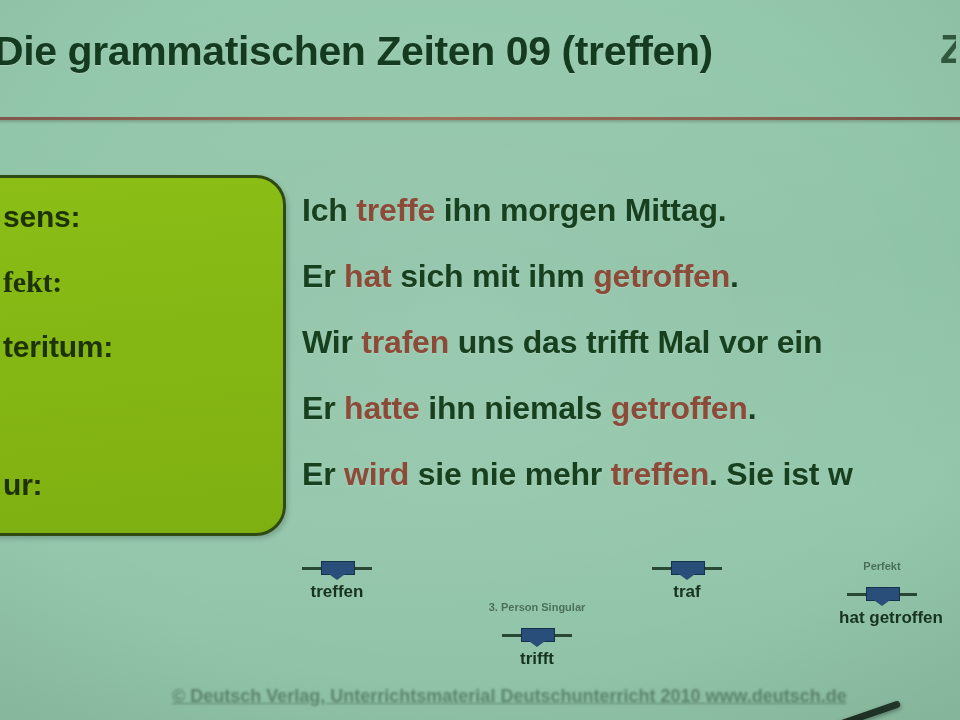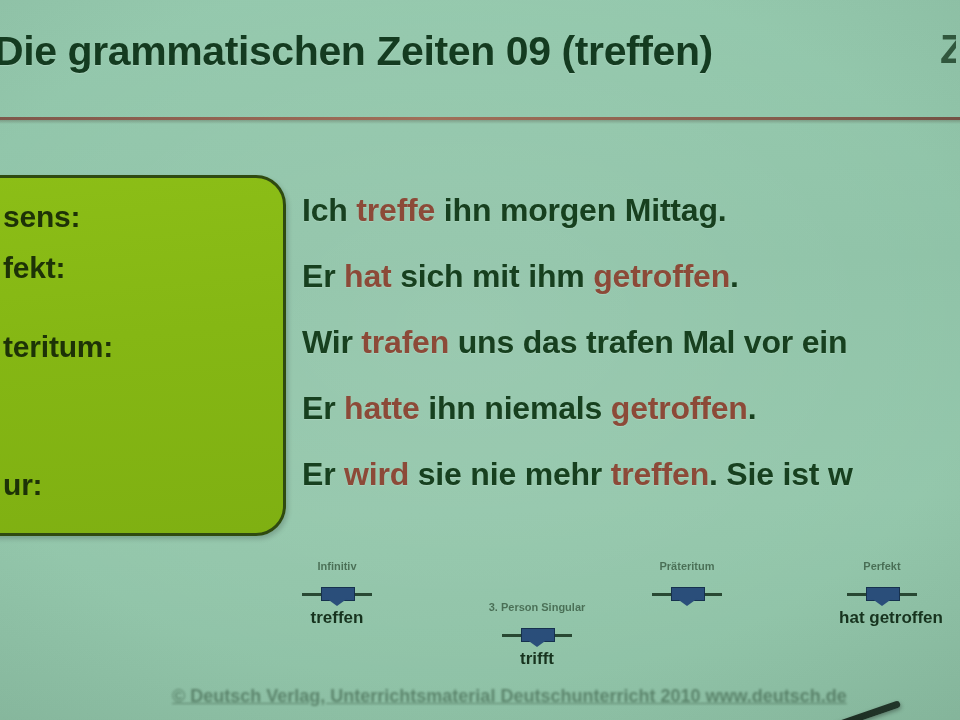--- a/index.html
+++ b/index.html
@@ -88,21 +88,21 @@
     position: absolute;
     left: 70px;
     font-size: 30px;
     font-weight: 700;
     color: #1d3207;
     white-space: nowrap;
     letter-spacing: -0.2px;
     text-align: right;
   }
   .tense-0 { top: 22px; }
-  .tense-1 { top: 73px; }
+  .tense-1 { top: 87px; font-family: Liberation Serif, serif; }
   .tense-2 { top: 152px; }
   .tense-3 { top: 217px; }
   .tense-4 { top: 290px; }
 
   
   .sentences {
     position: absolute;
     left: 302px;
     top: 190px;
     width: 700px;
@@ -240,59 +240,58 @@
   </div>
 
   <div class="sentences">
     <div class="sentence">
       <span>Ich </span><span class="hl">treffe</span><span> ihn morgen Mittag.</span>
     </div>
     <div class="sentence">
       <span>Er </span><span class="hl">hat</span><span> sich mit ihm </span><span class="hl">getroffen</span><span>.</span>
     </div>
     <div class="sentence">
-      <span>Wir </span><span class="hl">trafen</span><span> uns das trafen Mal vor ein</span>
+      <span>Wir </span><span class="hl">trafen</span><span> uns das trifft Mal vor ein</span>
     </div>
     <div class="sentence">
       <span>Er </span><span class="hl">hatte</span><span> ihn niemals </span><span class="hl">getroffen</span><span>.</span>
     </div>
     <div class="sentence">
       <span>Er </span><span class="hl">wird</span><span> sie nie mehr </span><span class="hl">treffen</span><span>. Sie ist w</span>
     </div>
   </div>
 
   <div class="diagram">
 
     <div class="diagram-col dc-0">
-      <div class="diagram-cat">Infinitiv</div>
       <div class="arrow">
         <span class="wing"></span>
           <span class="head"></span>
           <span class="tip"></span>
       </div>
       <div class="diagram-word">treffen</div>
     </div>
 
     <div class="diagram-col dc-1">
       <div class="diagram-cat">3. Person Singular</div>
       <div class="arrow">
         <span class="wing"></span>
           <span class="head"></span>
           <span class="tip"></span>
       </div>
       <div class="diagram-word">trifft</div>
     </div>
 
     <div class="diagram-col dc-2">
-      <div class="diagram-cat">Präteritum</div>
       <div class="arrow">
         <span class="wing"></span>
           <span class="head"></span>
           <span class="tip"></span>
       </div>
+      <div class="diagram-word">traf</div>
     </div>
 
     <div class="diagram-col dc-3">
       <div class="diagram-cat">Perfekt</div>
       <div class="arrow">
         <span class="wing"></span>
           <span class="head"></span>
           <span class="tip"></span>
       </div>
       <div class="diagram-word">hat getroffen</div>

